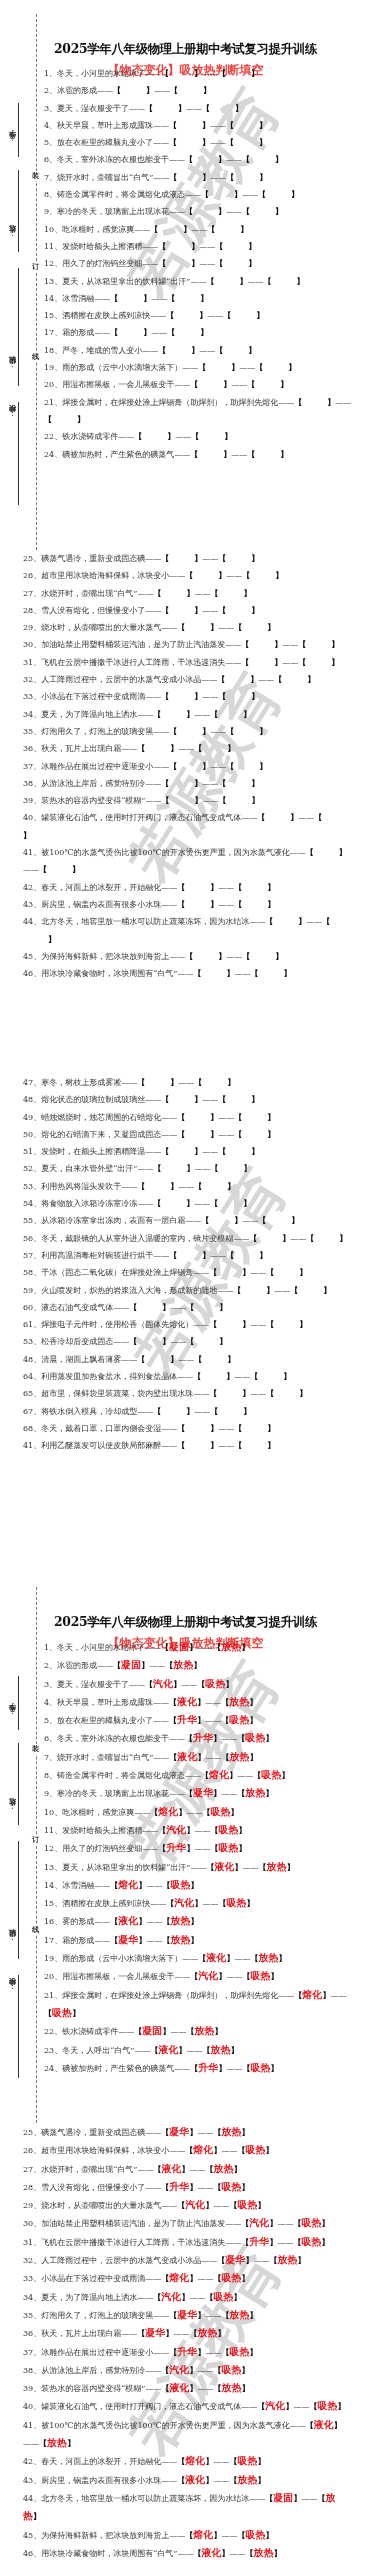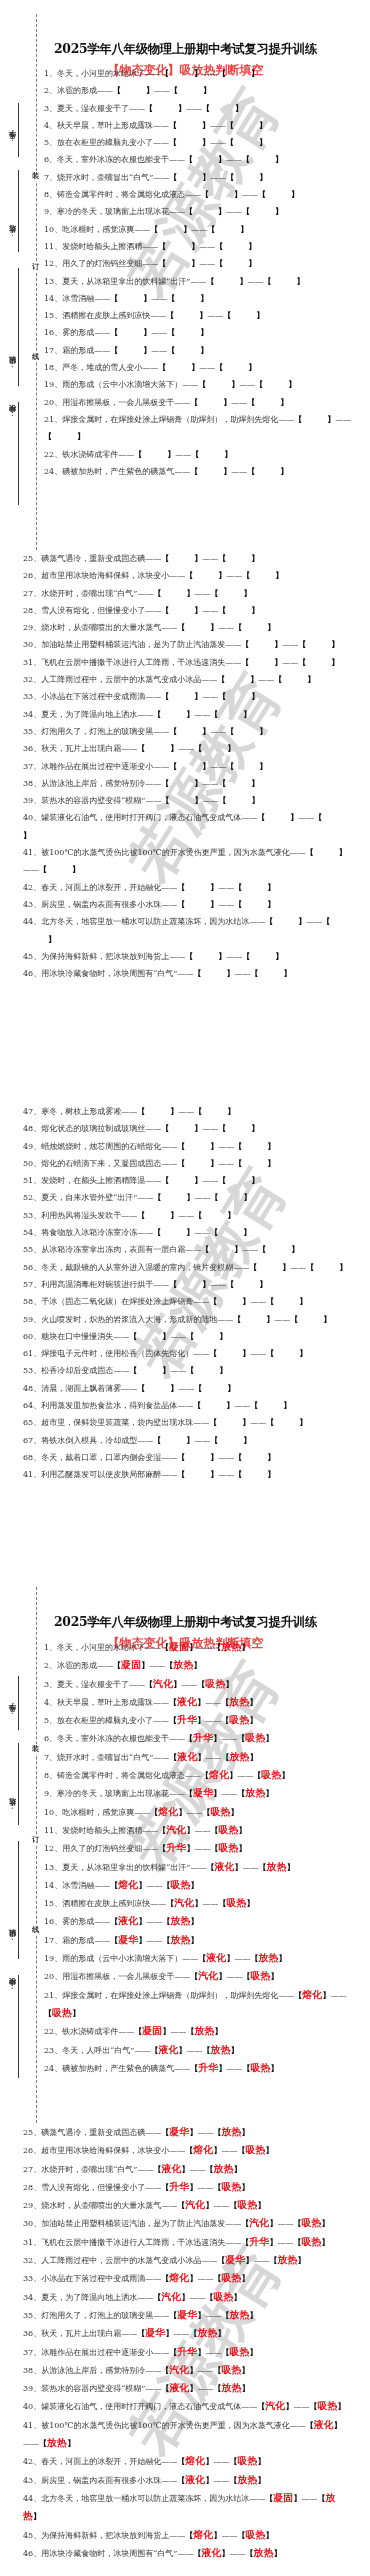--- a/index.html
+++ b/index.html
@@ -56,21 +56,20 @@
         <div class="item"><span>6、</span><span>冬天，室外冰冻的衣服也能变干</span><span>——</span><span class="br">【</span><span class="blank"></span><span class="br">】</span><span>——</span><span class="br">【</span><span class="blank"></span><span class="br">】</span></div>
         <div class="item"><span>7、</span><span>烧开水时，壶嘴冒出“白气”</span><span>——</span><span class="br">【</span><span class="blank"></span><span class="br">】</span><span>——</span><span class="br">【</span><span class="blank"></span><span class="br">】</span></div>
         <div class="item"><span>8、</span><span>铸造金属零件时，将金属熔化成液态</span><span>——</span><span class="br">【</span><span class="blank"></span><span class="br">】</span><span>——</span><span class="br">【</span><span class="blank"></span><span class="br">】</span></div>
         <div class="item"><span>9、</span><span>寒冷的冬天，玻璃窗上出现冰花</span><span>——</span><span class="br">【</span><span class="blank"></span><span class="br">】</span><span>——</span><span class="br">【</span><span class="blank"></span><span class="br">】</span></div>
         <div class="item"><span>10、</span><span>吃冰棍时，感觉凉爽</span><span>——</span><span class="br">【</span><span class="blank"></span><span class="br">】</span><span>——</span><span class="br">【</span><span class="blank"></span><span class="br">】</span></div>
         <div class="item"><span>11、</span><span>发烧时给额头上擦酒精</span><span>——</span><span class="br">【</span><span class="blank"></span><span class="br">】</span><span>——</span><span class="br">【</span><span class="blank"></span><span class="br">】</span></div>
         <div class="item"><span>12、</span><span>用久了的灯泡钨丝变细</span><span>——</span><span class="br">【</span><span class="blank"></span><span class="br">】</span><span>——</span><span class="br">【</span><span class="blank"></span><span class="br">】</span></div>
         <div class="item"><span>13、</span><span>夏天，从冰箱里拿出的饮料罐“出汗”</span><span>——</span><span class="br">【</span><span class="blank"></span><span class="br">】</span><span>——</span><span class="br">【</span><span class="blank"></span><span class="br">】</span></div>
         <div class="item"><span>14、</span><span>冰雪消融</span><span>——</span><span class="br">【</span><span class="blank"></span><span class="br">】</span><span>——</span><span class="br">【</span><span class="blank"></span><span class="br">】</span></div>
         <div class="item"><span>15、</span><span>酒精擦在皮肤上感到凉快</span><span>——</span><span class="br">【</span><span class="blank"></span><span class="br">】</span><span>——</span><span class="br">【</span><span class="blank"></span><span class="br">】</span></div>
-        <div class="item"><span>16、</span><span>雾的形成</span><span>——</span><span class="br">【</span><span class="blank"></span><span class="br">】</span><span>——</span><span class="br">【</span><span class="blank"></span><span class="br">】</span></div>
         <div class="item"><span>17、</span><span>霜的形成</span><span>——</span><span class="br">【</span><span class="blank"></span><span class="br">】</span><span>——</span><span class="br">【</span><span class="blank"></span><span class="br">】</span></div>
         <div class="item"><span>18、</span><span>严冬，堆成的雪人变小</span><span>——</span><span class="br">【</span><span class="blank"></span><span class="br">】</span><span>——</span><span class="br">【</span><span class="blank"></span><span class="br">】</span></div>
         <div class="item"><span>19、</span><span>雨的形成（云中小水滴增大落下）</span><span>——</span><span class="br">【</span><span class="blank"></span><span class="br">】</span><span>——</span><span class="br">【</span><span class="blank"></span><span class="br">】</span></div>
         <div class="item"><span>20、</span><span>用湿布擦黑板，一会儿黑板变干</span><span>——</span><span class="br">【</span><span class="blank"></span><span class="br">】</span><span>——</span><span class="br">【</span><span class="blank"></span><span class="br">】</span></div>
         <div class="item"><span>21、</span><span>焊接金属时，在焊接处涂上焊锡膏（助焊剂），助焊剂先熔化</span><span>——</span><span class="br">【</span><span class="blank"></span><span class="br">】</span><span>——</span><span class="br">【</span><span class="blank"></span><span class="br">】</span></div>
         <div class="item"><span>22、</span><span>铁水浇铸成零件</span><span>——</span><span class="br">【</span><span class="blank"></span><span class="br">】</span><span>——</span><span class="br">【</span><span class="blank"></span><span class="br">】</span></div>
         <div class="item"><span>24、</span><span>碘被加热时，产生紫色的碘蒸气</span><span>——</span><span class="br">【</span><span class="blank"></span><span class="br">】</span><span>——</span><span class="br">【</span><span class="blank"></span><span class="br">】</span></div>
       </div>
       <div class="block" style="top: 550px; left: 23px; width: 330px;">
         <div class="item"><span>25、</span><span>碘蒸气遇冷，重新变成固态碘</span><span>——</span><span class="br">【</span><span class="blank"></span><span class="br">】</span><span>——</span><span class="br">【</span><span class="blank"></span><span class="br">】</span></div>
@@ -89,35 +88,35 @@
         <div class="item"><span>38、</span><span>从游泳池上岸后，感觉特别冷</span><span>——</span><span class="br">【</span><span class="blank"></span><span class="br">】</span><span>——</span><span class="br">【</span><span class="blank"></span><span class="br">】</span></div>
         <div class="item"><span>39、</span><span>装热水的容器内壁变得“模糊”</span><span>——</span><span class="br">【</span><span class="blank"></span><span class="br">】</span><span>——</span><span class="br">【</span><span class="blank"></span><span class="br">】</span></div>
         <div class="item"><span>40、</span><span>罐装液化石油气，使用时打开阀门，液态石油气变成气体</span><span>——</span><span class="br">【</span><span class="blank"></span><span class="br">】</span><span>——</span><span class="br">【</span><span class="blank"></span><span class="br">】</span></div>
         <div class="item"><span>41、</span><span>被100℃的水蒸气烫伤比被100℃的开水烫伤更严重，因为水蒸气液化</span><span>——</span><span class="br">【</span><span class="blank"></span><span class="br">】</span><span>——</span><span class="br">【</span><span class="blank"></span><span class="br">】</span></div>
         <div class="item"><span>42、</span><span>春天，河面上的冰裂开，开始融化</span><span>——</span><span class="br">【</span><span class="blank"></span><span class="br">】</span><span>——</span><span class="br">【</span><span class="blank"></span><span class="br">】</span></div>
         <div class="item"><span>43、</span><span>厨房里，锅盖内表面有很多小水珠</span><span>——</span><span class="br">【</span><span class="blank"></span><span class="br">】</span><span>——</span><span class="br">【</span><span class="blank"></span><span class="br">】</span></div>
         <div class="item"><span>44、</span><span>北方冬天，地窖里放一桶水可以防止蔬菜冻坏，因为水结冰</span><span>——</span><span class="br">【</span><span class="blank"></span><span class="br">】</span><span>——</span><span class="br">【</span><span class="blank"></span><span class="br">】</span></div>
         <div class="item"><span>45、</span><span>为保持海鲜新鲜，把冰块放到海货上</span><span>——</span><span class="br">【</span><span class="blank"></span><span class="br">】</span><span>——</span><span class="br">【</span><span class="blank"></span><span class="br">】</span></div>
         <div class="item"><span>46、</span><span>用冰块冷藏食物时，冰块周围有“白气”</span><span>——</span><span class="br">【</span><span class="blank"></span><span class="br">】</span><span>——</span><span class="br">【</span><span class="blank"></span><span class="br">】</span></div>
       </div>
-      <div class="block" style="top: 1074px; left: 23px; width: 330px; margin-top: 29px;">
+      <div class="block" style="top: 1074px; left: 23px; width: 330px;">
         <div class="item"><span>47、</span><span>寒冬，树枝上形成雾凇</span><span>——</span><span class="br">【</span><span class="blank"></span><span class="br">】</span><span>——</span><span class="br">【</span><span class="blank"></span><span class="br">】</span></div>
         <div class="item"><span>48、</span><span>熔化状态的玻璃拉制成玻璃丝</span><span>——</span><span class="br">【</span><span class="blank"></span><span class="br">】</span><span>——</span><span class="br">【</span><span class="blank"></span><span class="br">】</span></div>
         <div class="item"><span>49、</span><span>蜡烛燃烧时，烛芯周围的石蜡熔化</span><span>——</span><span class="br">【</span><span class="blank"></span><span class="br">】</span><span>——</span><span class="br">【</span><span class="blank"></span><span class="br">】</span></div>
         <div class="item"><span>50、</span><span>熔化的石蜡滴下来，又凝固成固态</span><span>——</span><span class="br">【</span><span class="blank"></span><span class="br">】</span><span>——</span><span class="br">【</span><span class="blank"></span><span class="br">】</span></div>
         <div class="item"><span>51、</span><span>发烧时，在额头上擦酒精降温</span><span>——</span><span class="br">【</span><span class="blank"></span><span class="br">】</span><span>——</span><span class="br">【</span><span class="blank"></span><span class="br">】</span></div>
         <div class="item"><span>52、</span><span>夏天，自来水管外壁“出汗”</span><span>——</span><span class="br">【</span><span class="blank"></span><span class="br">】</span><span>——</span><span class="br">【</span><span class="blank"></span><span class="br">】</span></div>
         <div class="item"><span>53、</span><span>利用热风将湿头发吹干</span><span>——</span><span class="br">【</span><span class="blank"></span><span class="br">】</span><span>——</span><span class="br">【</span><span class="blank"></span><span class="br">】</span></div>
         <div class="item"><span>54、</span><span>将食物放入冰箱冷冻室冷冻</span><span>——</span><span class="br">【</span><span class="blank"></span><span class="br">】</span><span>——</span><span class="br">【</span><span class="blank"></span><span class="br">】</span></div>
         <div class="item"><span>55、</span><span>从冰箱冷冻室拿出冻肉，表面有一层白霜</span><span>——</span><span class="br">【</span><span class="blank"></span><span class="br">】</span><span>——</span><span class="br">【</span><span class="blank"></span><span class="br">】</span></div>
         <div class="item"><span>56、</span><span>冬天，戴眼镜的人从室外进入温暖的室内，镜片变模糊</span><span>——</span><span class="br">【</span><span class="blank"></span><span class="br">】</span><span>——</span><span class="br">【</span><span class="blank"></span><span class="br">】</span></div>
         <div class="item"><span>57、</span><span>利用高温消毒柜对碗筷进行烘干</span><span>——</span><span class="br">【</span><span class="blank"></span><span class="br">】</span><span>——</span><span class="br">【</span><span class="blank"></span><span class="br">】</span></div>
         <div class="item"><span>58、</span><span>干冰（固态二氧化碳）在焊接处涂上焊锡膏</span><span>——</span><span class="br">【</span><span class="blank"></span><span class="br">】</span><span>——</span><span class="br">【</span><span class="blank"></span><span class="br">】</span></div>
         <div class="item"><span>59、</span><span>火山喷发时，炽热的岩浆流入大海，形成新的陆地</span><span>——</span><span class="br">【</span><span class="blank"></span><span class="br">】</span><span>——</span><span class="br">【</span><span class="blank"></span><span class="br">】</span></div>
-        <div class="item"><span>60、</span><span>糖块在口中慢慢消失</span><span>——</span><span class="br">【</span><span class="blank"></span><span class="br">】</span><span>——</span><span class="br">【</span><span class="blank"></span><span class="br">】</span></div>
+        <div class="item"><span>60、</span><span>液态石油气变成气体</span><span>——</span><span class="br">【</span><span class="blank"></span><span class="br">】</span><span>——</span><span class="br">【</span><span class="blank"></span><span class="br">】</span></div>
         <div class="item"><span>61、</span><span>焊接电子元件时，使用松香（固体先熔化）</span><span>——</span><span class="br">【</span><span class="blank"></span><span class="br">】</span><span>——</span><span class="br">【</span><span class="blank"></span><span class="br">】</span></div>
         <div class="item"><span>53、</span><span>松香冷却后变成固态</span><span>——</span><span class="br">【</span><span class="blank"></span><span class="br">】</span><span>——</span><span class="br">【</span><span class="blank"></span><span class="br">】</span></div>
         <div class="item"><span>48、</span><span>清晨，湖面上飘着薄雾</span><span>——</span><span class="br">【</span><span class="blank"></span><span class="br">】</span><span>——</span><span class="br">【</span><span class="blank"></span><span class="br">】</span></div>
         <div class="item"><span>64、</span><span>利用蒸发皿加热食盐水，得到食盐晶体</span><span>——</span><span class="br">【</span><span class="blank"></span><span class="br">】</span><span>——</span><span class="br">【</span><span class="blank"></span><span class="br">】</span></div>
         <div class="item"><span>65、</span><span>超市里，保鲜袋里装蔬菜，袋内壁出现水珠</span><span>——</span><span class="br">【</span><span class="blank"></span><span class="br">】</span><span>——</span><span class="br">【</span><span class="blank"></span><span class="br">】</span></div>
         <div class="item"><span>67、</span><span>将铁水倒入模具，冷却成型</span><span>——</span><span class="br">【</span><span class="blank"></span><span class="br">】</span><span>——</span><span class="br">【</span><span class="blank"></span><span class="br">】</span></div>
         <div class="item"><span>68、</span><span>冬天，戴着口罩，口罩内侧会变湿</span><span>——</span><span class="br">【</span><span class="blank"></span><span class="br">】</span><span>——</span><span class="br">【</span><span class="blank"></span><span class="br">】</span></div>
         <div class="item"><span>41、</span><span>利用乙醚蒸发可以使皮肤局部麻醉</span><span>——</span><span class="br">【</span><span class="blank"></span><span class="br">】</span><span>——</span><span class="br">【</span><span class="blank"></span><span class="br">】</span></div>
       </div>
     </div>

